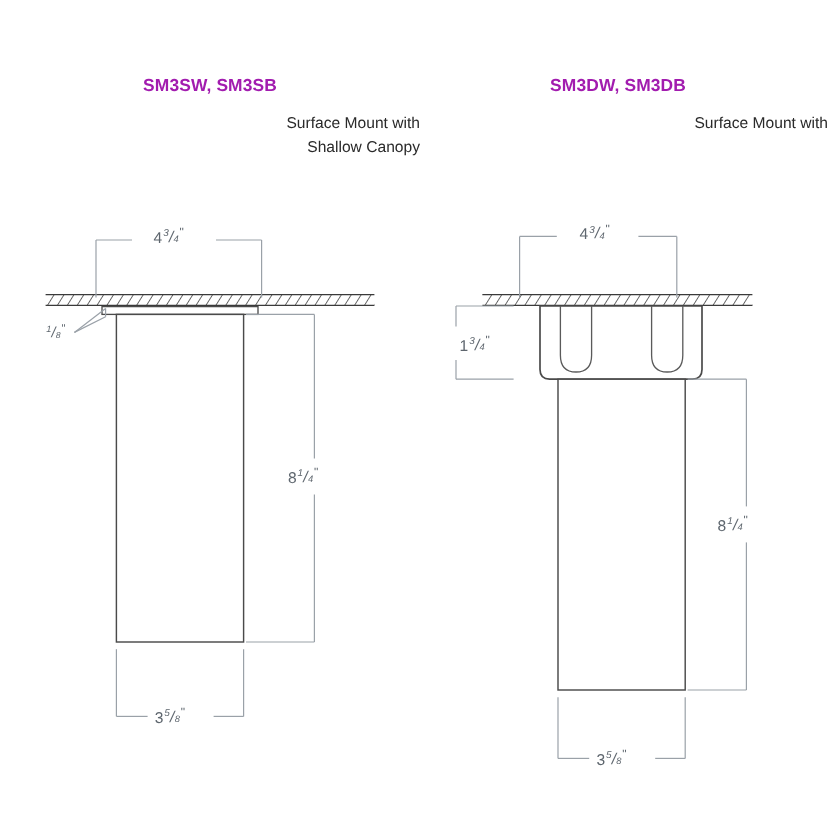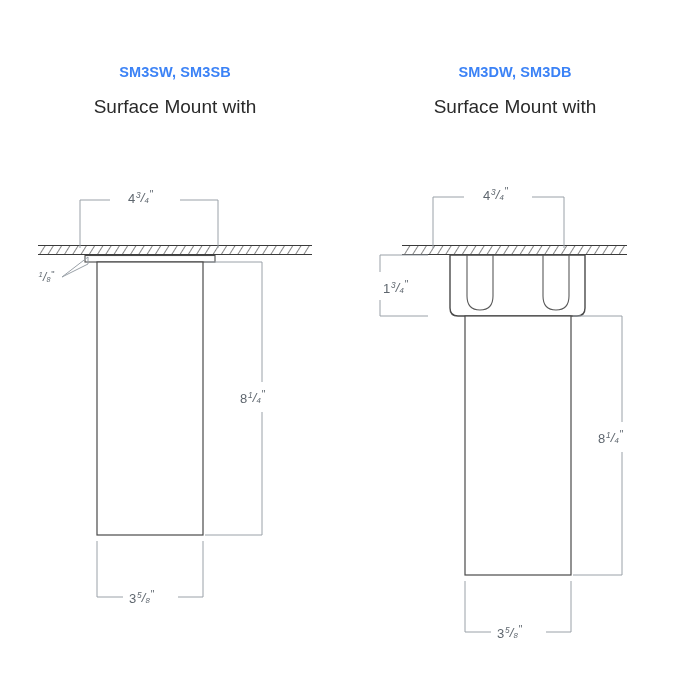--- a/index.html
+++ b/index.html
@@ -36,29 +36,30 @@
     position: absolute;
     top: 64px;
     left: 0;
     width: 350px;
     text-align: center;
   }
   .model-codes {
     font-size: 14.5px;
     font-weight: bold;
     letter-spacing: 0.1px;
-    color: #3b82f6;
+    color: #a21caf;
     line-height: 1.2;
   }
   .subtitle {
     margin-top: 12px;
-    font-size: 19px;
+    font-size: 13px;
     font-weight: normal;
     color: #2a2a2a;
     line-height: 1.52;
+    text-align: right;
   }
   .subtitle .ln { display: block; }
 
   .draw {
     position: absolute;
     top: 0;
     left: 0;
     width: 350px;
     height: 700px;
   }
@@ -99,20 +100,21 @@
 <body>
 
 <div class="sheet">
 
   <div class="panel panel-left">
 
     <div class="titleblock">
       <div class="model-codes">SM3SW, SM3SB</div>
       <div class="subtitle">
         <span class="ln">Surface Mount with</span>
+        <span class="ln">Shallow Canopy</span>
       </div>
     </div>
 
     <svg class="draw" viewBox="0 0 350 700">
       <defs>
         <pattern id="hatchL" width="7" height="7" patternUnits="userSpaceOnUse" patternTransform="rotate(32)">
           <line x1="0" y1="0" x2="0" y2="7" stroke="#3a3a3a" stroke-width="1.25"></line>
         </pattern>
       </defs>
 

